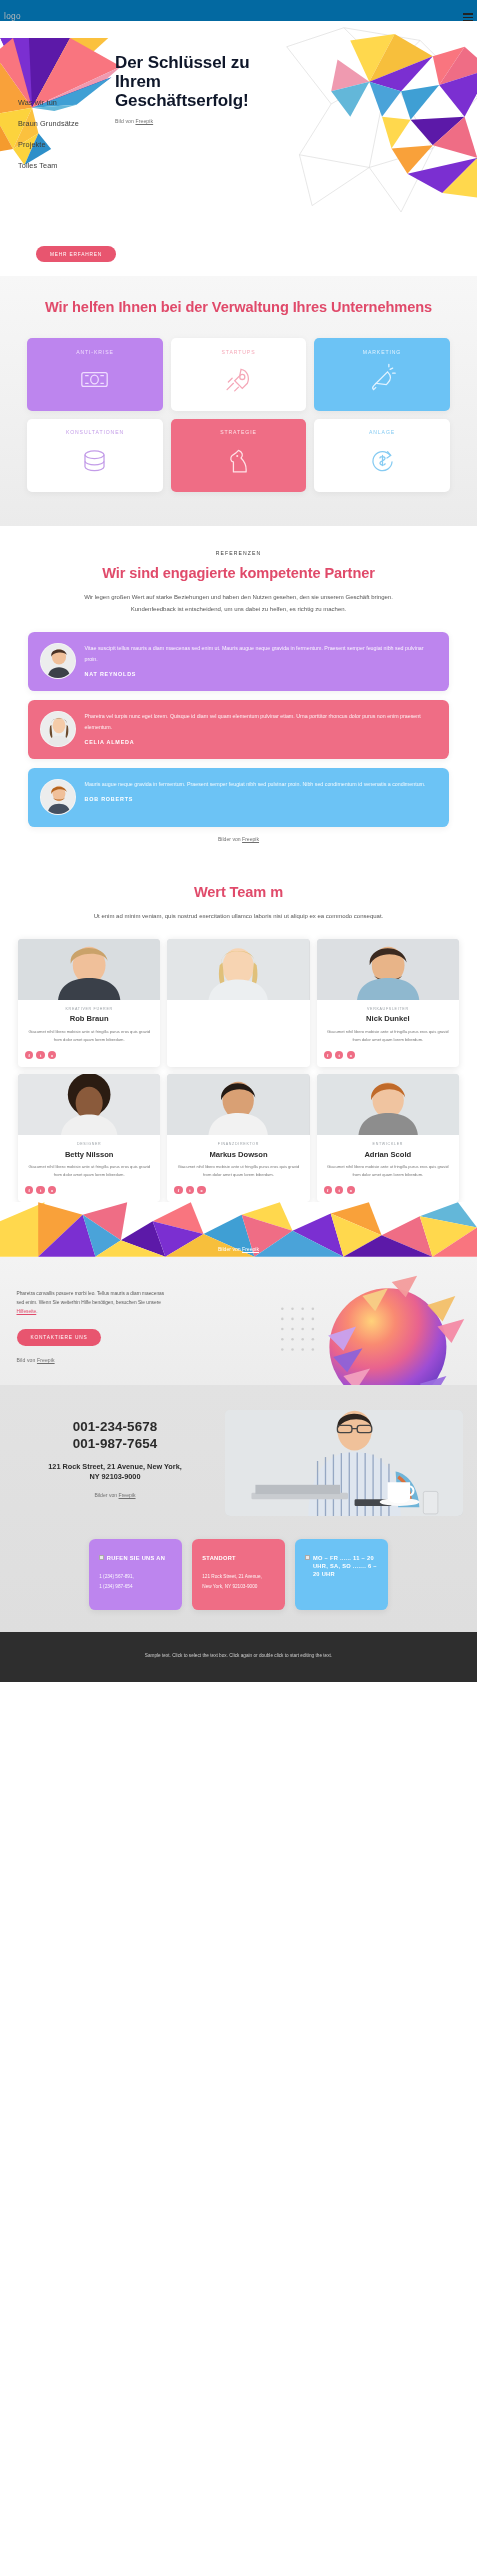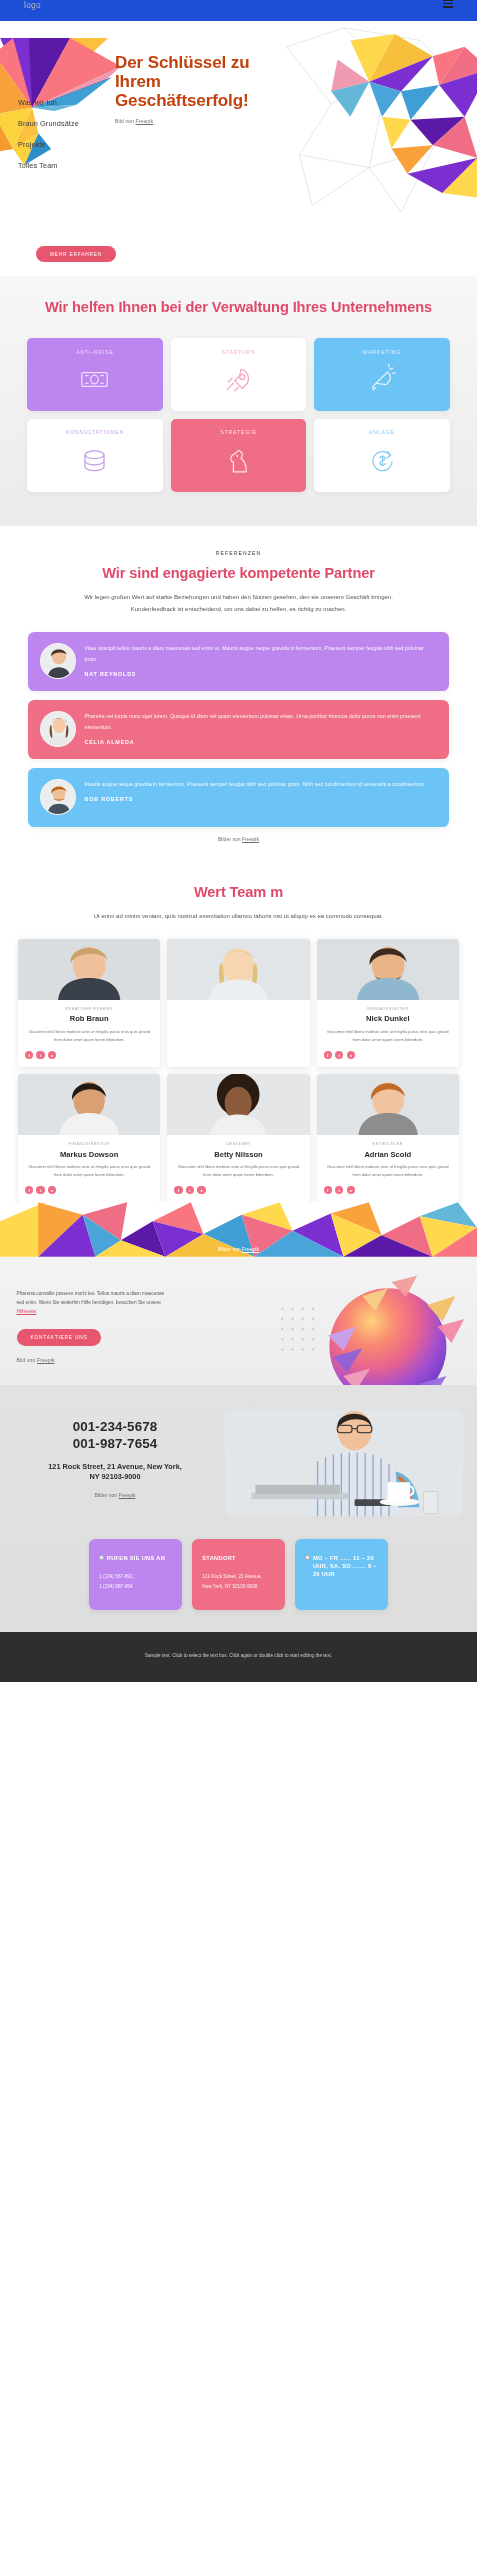--- a/index.html
+++ b/index.html
@@ -9,25 +9,25 @@
     font-family: "Liberation Sans", sans-serif;
     background: #ffffff;
     color: #333;
     -webkit-font-smoothing: antialiased;
   }
   .page { width: 477px; position: relative; overflow: hidden; }
 
   
   .header {
     height: 21px;
-    background: #1d4ed8;
+    background: #0369a1;
     display: flex;
-    align-items: flex-start;
+    align-items: flex-end;
     justify-content: space-between;
-    padding: 0 24px;
+    padding: 0 4px;
     position: relative;
     z-index: 40;
   }
   .logo { font-size: 8.3px; color: #b9b9b9; letter-spacing: 0.3px; }
   .burger { display: flex; flex-direction: column; gap: 1.9px; cursor: pointer; }
   .burger span { display: block; width: 10.2px; height: 1.3px; background: #222; }
 
   
   .hero {
     position: relative;
@@ -56,21 +56,21 @@
     text-decoration: none;
     margin-bottom: 12px;
     letter-spacing: 0.1px;
   }
   .hero-copy { padding-top: 2.5px; width: 191px; }
   .hero-title {
     font-family: "Liberation Sans Narrow", "Liberation Sans", sans-serif;
     font-weight: 700;
     font-size: 17px;
     line-height: 1.14;
-    color: #c2410c;
+    color: #0f172a;
     letter-spacing: -0.1px;
   }
   .credit {
     font-size: 5.1px;
     color: #6f6f6f;
     margin-top: 7px;
     letter-spacing: 0.1px;
   }
   .credit a { color: #6f6f6f; }
   .btn-pill {
@@ -597,51 +597,51 @@
             <div class="soc fb">f</div>
             <div class="soc tw">t</div>
             <div class="soc ig">o</div>
           </div>
         </div>
       </div>
 
       <div class="member">
         <div class="member-photo">
           <svg viewBox="0 0 200 96" width="100%" height="61" preserveAspectRatio="xMidYMid slice">
-            <rect width="200" height="96" fill="#dfe2e4"></rect>
-            <ellipse cx="100" cy="42" rx="22" ry="26" fill="#d9a074"></ellipse>
-            <path d="M76 36 C80 12 120 12 124 38 C116 22 84 22 76 42 Z" fill="#241a14"></path>
-            <path d="M58 96 C58 70 78 60 100 60 C122 60 142 70 142 96 Z" fill="#f2f2f2"></path>
+            <rect width="200" height="96" fill="#e4e6e8"></rect>
+            <ellipse cx="100" cy="44" rx="21" ry="25" fill="#8a5a3b"></ellipse>
+            <circle cx="100" cy="34" r="30" fill="#2b1c12"></circle>
+            <ellipse cx="100" cy="46" rx="19" ry="23" fill="#8a5a3b"></ellipse>
+            <path d="M60 96 C60 72 80 62 100 62 C120 62 140 72 140 96 Z" fill="#f0f0f0"></path>
           </svg>
         </div>
         <div class="member-body">
-          <div class="member-role">FINANZDIREKTOR</div>
-          <div class="member-name">Markus Dowson</div>
+          <div class="member-role">DESIGNER</div>
+          <div class="member-name">Betty Nilsson</div>
           <div class="member-desc">Giacumet nihil libero mobisie ante ut fringilla purus eros quis gravid from dolor amet quam lorem biberdum.</div>
           <div class="socials">
             <div class="soc fb">f</div>
             <div class="soc tw">t</div>
             <div class="soc ig">o</div>
           </div>
         </div>
       </div>
 
       <div class="member">
         <div class="member-photo">
           <svg viewBox="0 0 200 96" width="100%" height="61" preserveAspectRatio="xMidYMid slice">
-            <rect width="200" height="96" fill="#e4e6e8"></rect>
-            <ellipse cx="100" cy="44" rx="21" ry="25" fill="#8a5a3b"></ellipse>
-            <circle cx="100" cy="34" r="30" fill="#2b1c12"></circle>
-            <ellipse cx="100" cy="46" rx="19" ry="23" fill="#8a5a3b"></ellipse>
-            <path d="M60 96 C60 72 80 62 100 62 C120 62 140 72 140 96 Z" fill="#f0f0f0"></path>
+            <rect width="200" height="96" fill="#dfe2e4"></rect>
+            <ellipse cx="100" cy="42" rx="22" ry="26" fill="#d9a074"></ellipse>
+            <path d="M76 36 C80 12 120 12 124 38 C116 22 84 22 76 42 Z" fill="#241a14"></path>
+            <path d="M58 96 C58 70 78 60 100 60 C122 60 142 70 142 96 Z" fill="#f2f2f2"></path>
           </svg>
         </div>
         <div class="member-body">
-          <div class="member-role">DESIGNER</div>
-          <div class="member-name">Betty Nilsson</div>
+          <div class="member-role">FINANZDIREKTOR</div>
+          <div class="member-name">Markus Dowson</div>
           <div class="member-desc">Giacumet nihil libero mobisie ante ut fringilla purus eros quis gravid from dolor amet quam lorem biberdum.</div>
           <div class="socials">
             <div class="soc fb">f</div>
             <div class="soc tw">t</div>
             <div class="soc ig">o</div>
           </div>
         </div>
       </div>
 
       <div class="member">

